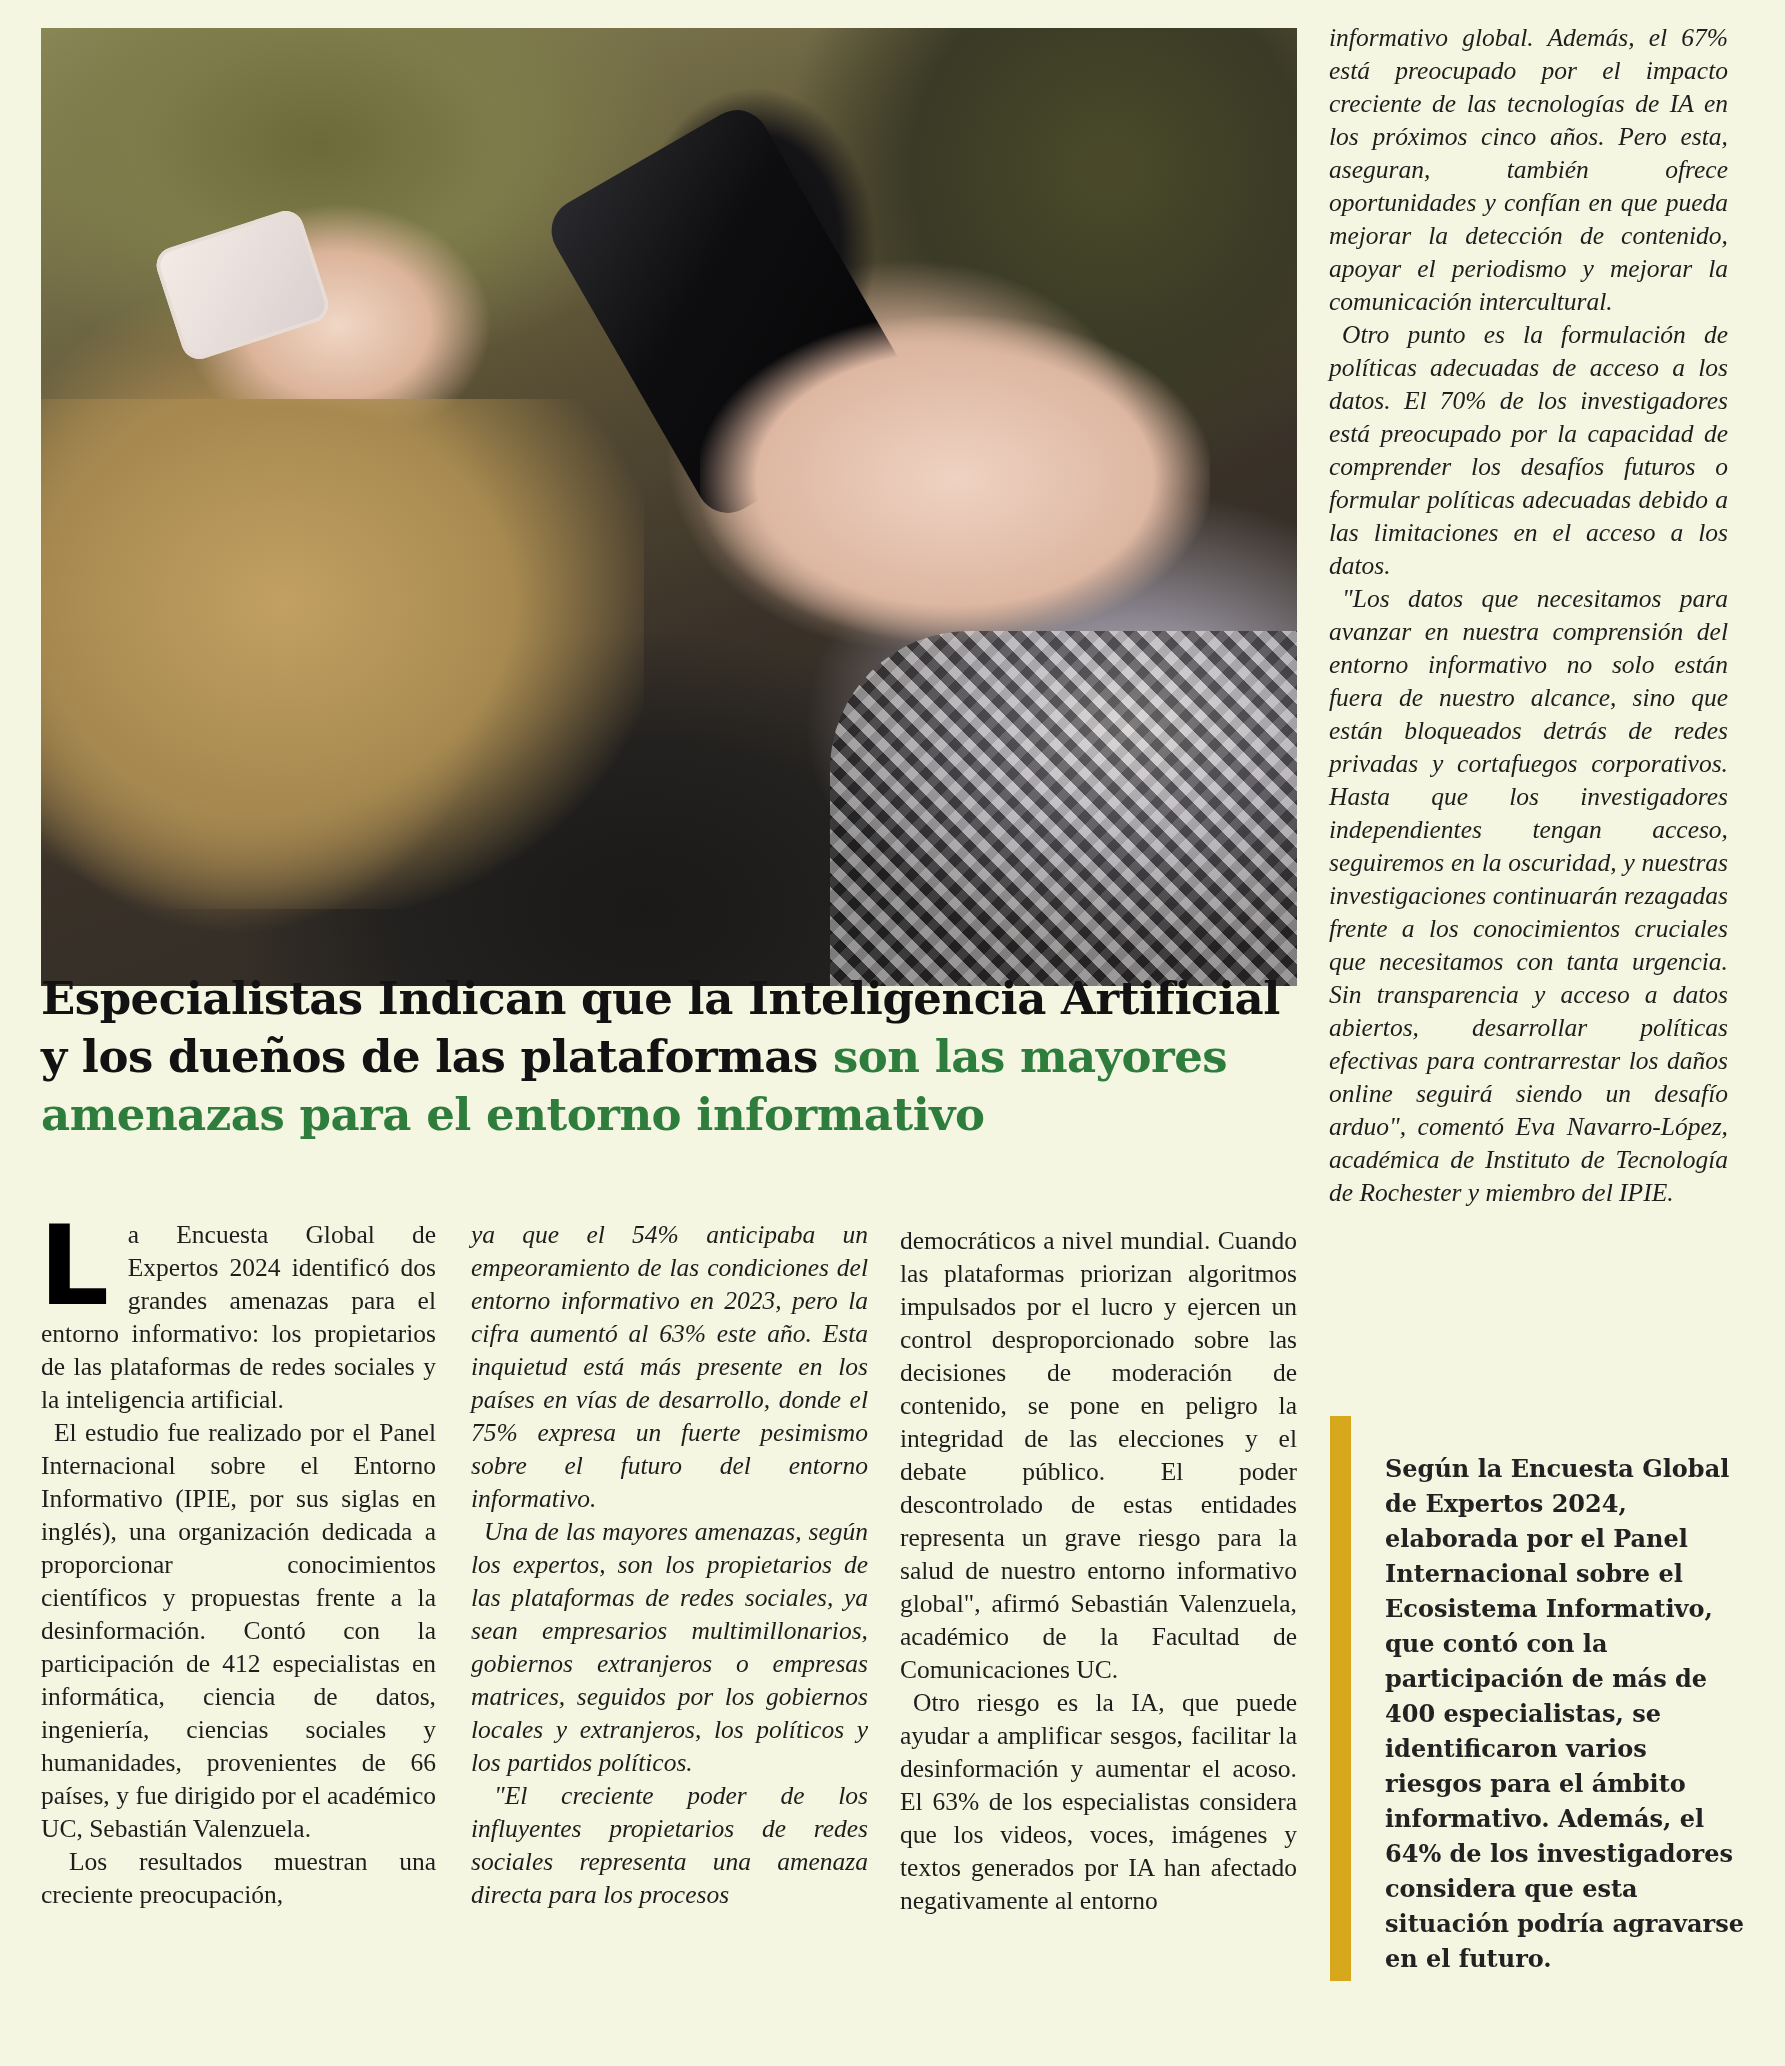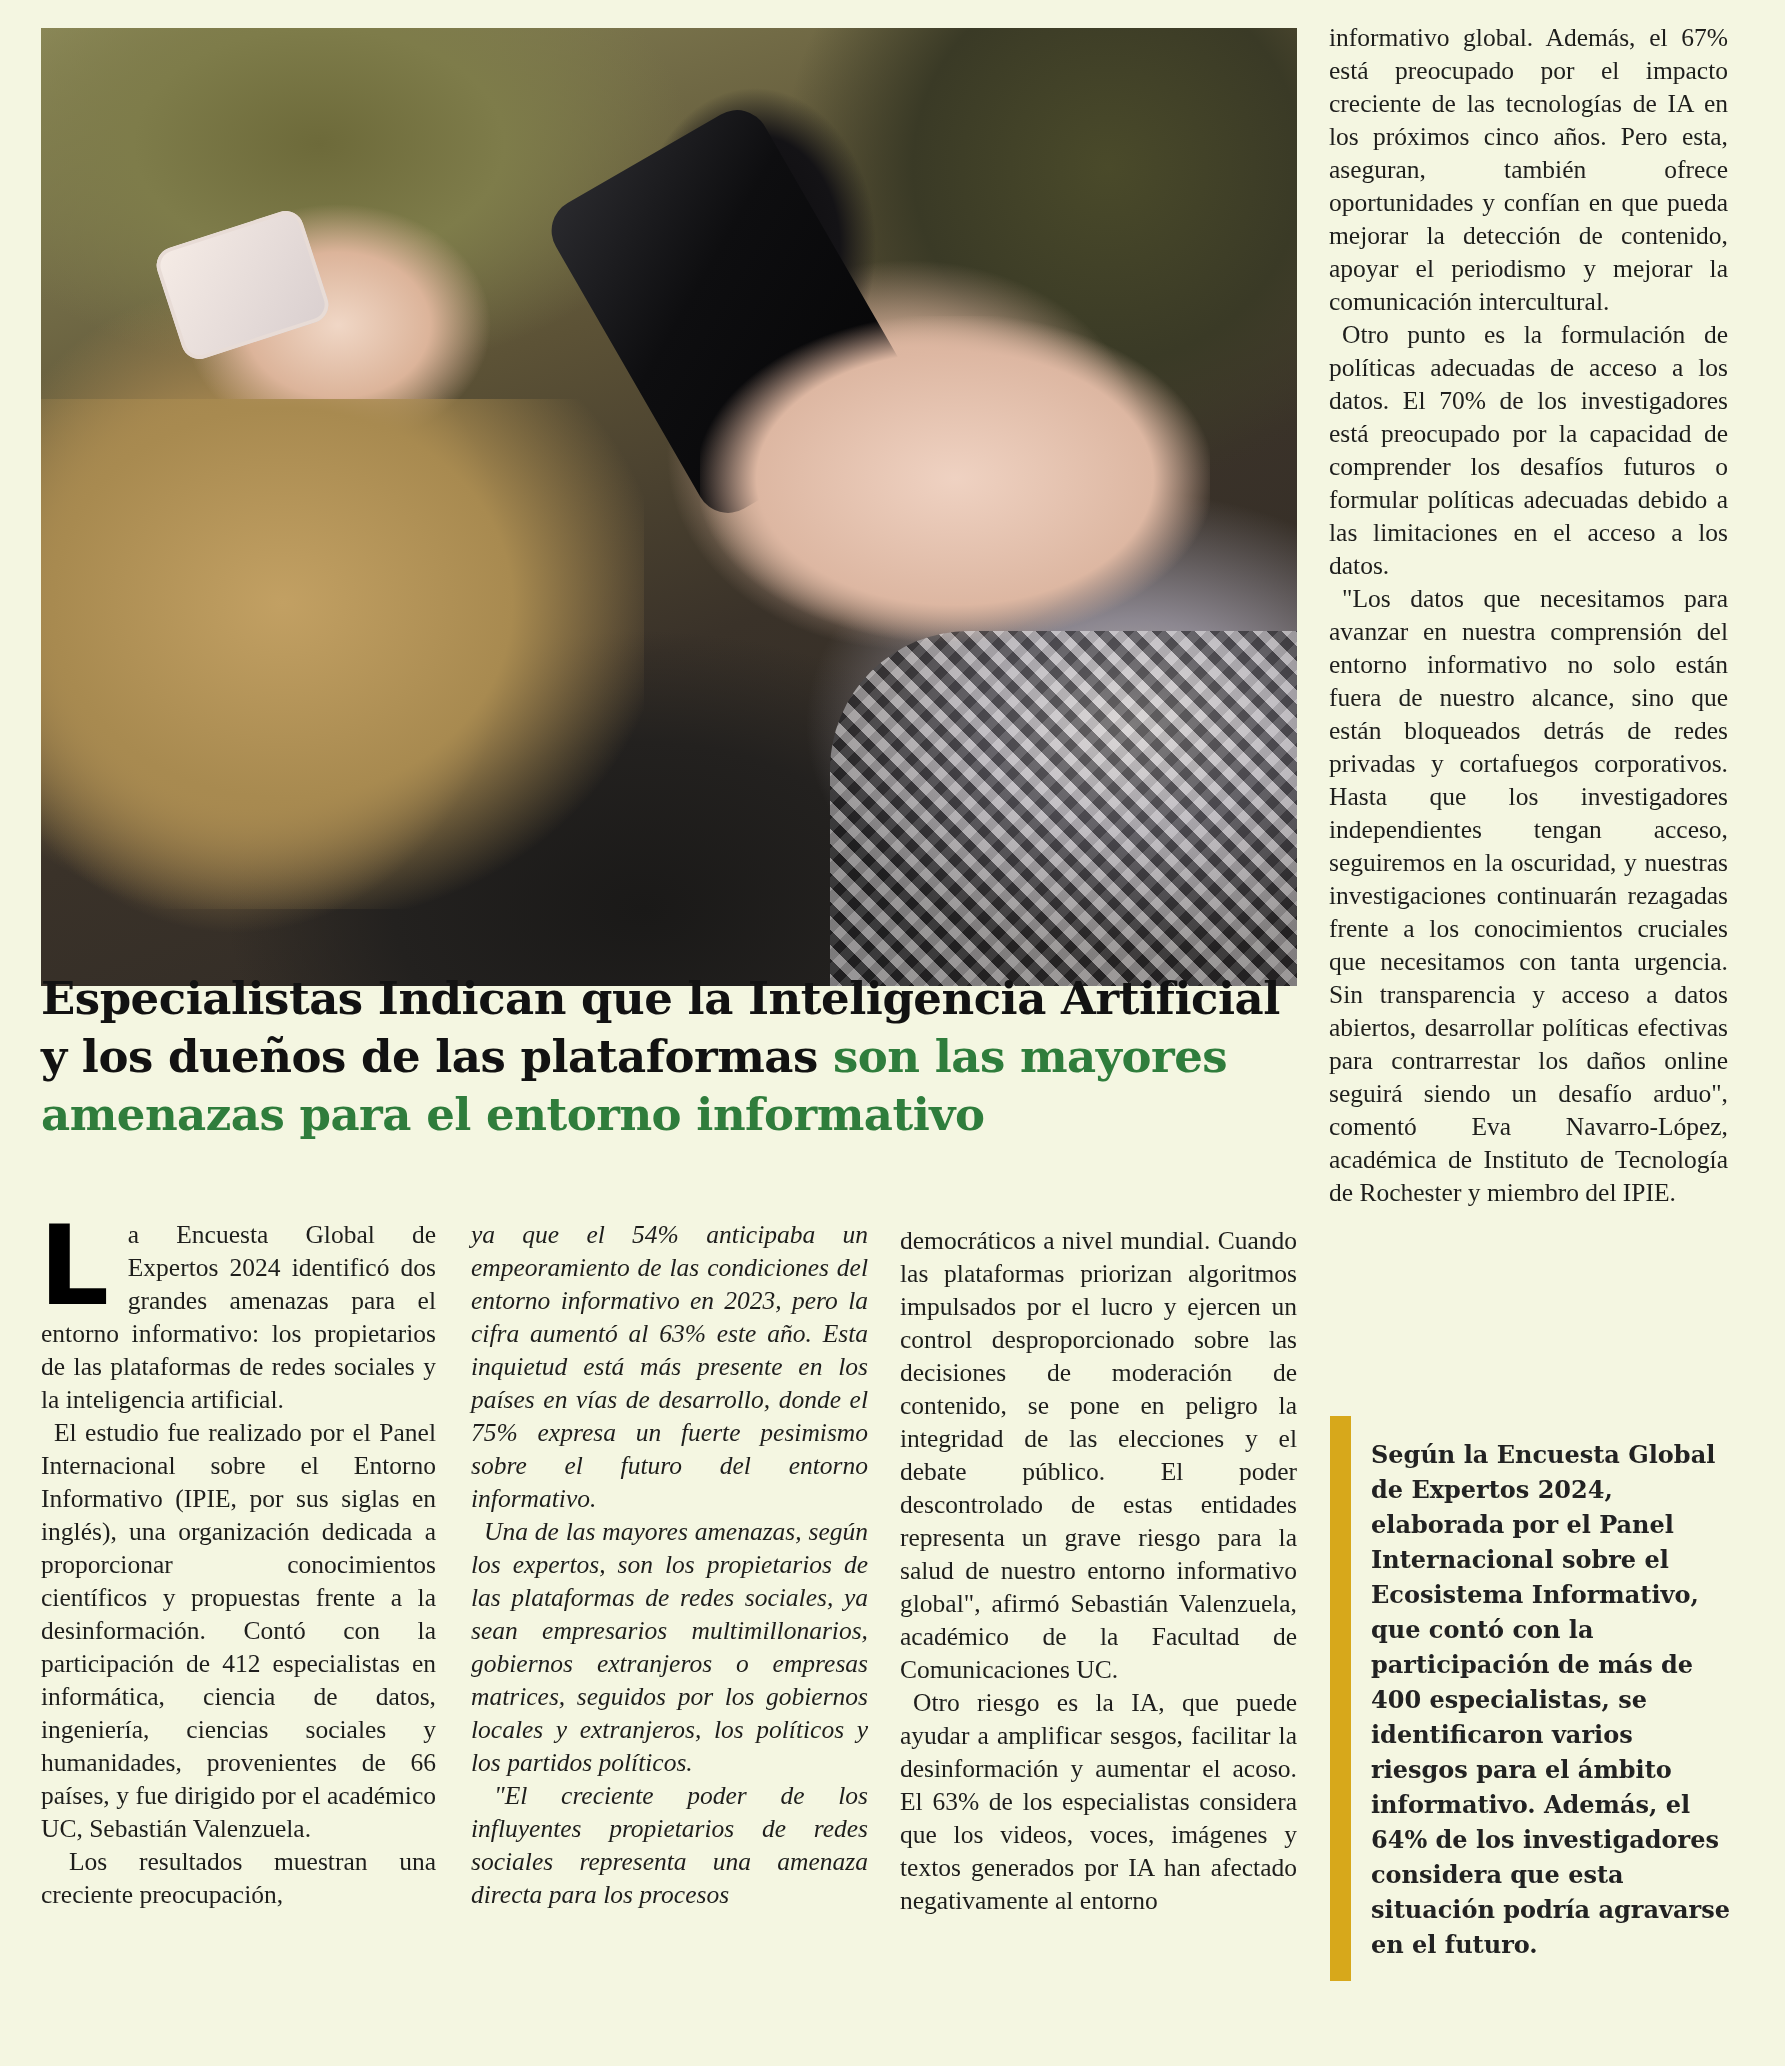--- a/index.html
+++ b/index.html
@@ -68,21 +68,21 @@
     position: absolute;
     font-size: 25.5px; line-height: 33px;
     text-align: justify;
     color: #1e1e1c;
   }
   .col p { margin: 0; text-indent: 13px; }
   .col p.noindent { text-indent: 0; }
   .col1 { left: 41px; top: 1218px; width: 395px; }
   .col2 { left: 471px; top: 1218px; width: 397px; font-style: italic; }
   .col3 { left: 900px; top: 1224px; width: 397px; }
-  .col4 { left: 1329px; top: 21.3px; width: 399px; }
+  .col4 { left: 1329px; top: 21.3px; width: 399px; font-style: italic; }
 
   .dropcap {
     float: left;
     font-family: "DejaVu Sans", "Liberation Sans", sans-serif;
     font-weight: bold;
     font-size: 110px; line-height: 83px;
     height: 86px;
     margin: 6.5px 18.6px 0 -1.9px;
     color: #000;
   }
@@ -93,21 +93,21 @@
   .callout .bar {
     position: absolute; left: 0; top: 0; width: 21px; height: 565px;
     background: #d7a81b;
   }
   .callout .text {
     position: absolute; left: 39px; top: 18.6px; width: 362px;
     font-family: "DejaVu Serif", "Liberation Serif", serif;
     font-weight: bold;
     font-size: 24px; line-height: 35px;
     color: #222;
-    margin: 2px;
+    margin: 16px;
   }
 </style>
 </head>
 <body>
 
 <div class="photo">
   <div class="coat"></div>
   <div class="phone-left"></div>
   <div class="phone-right"></div>
   <div class="hand-right"></div>

